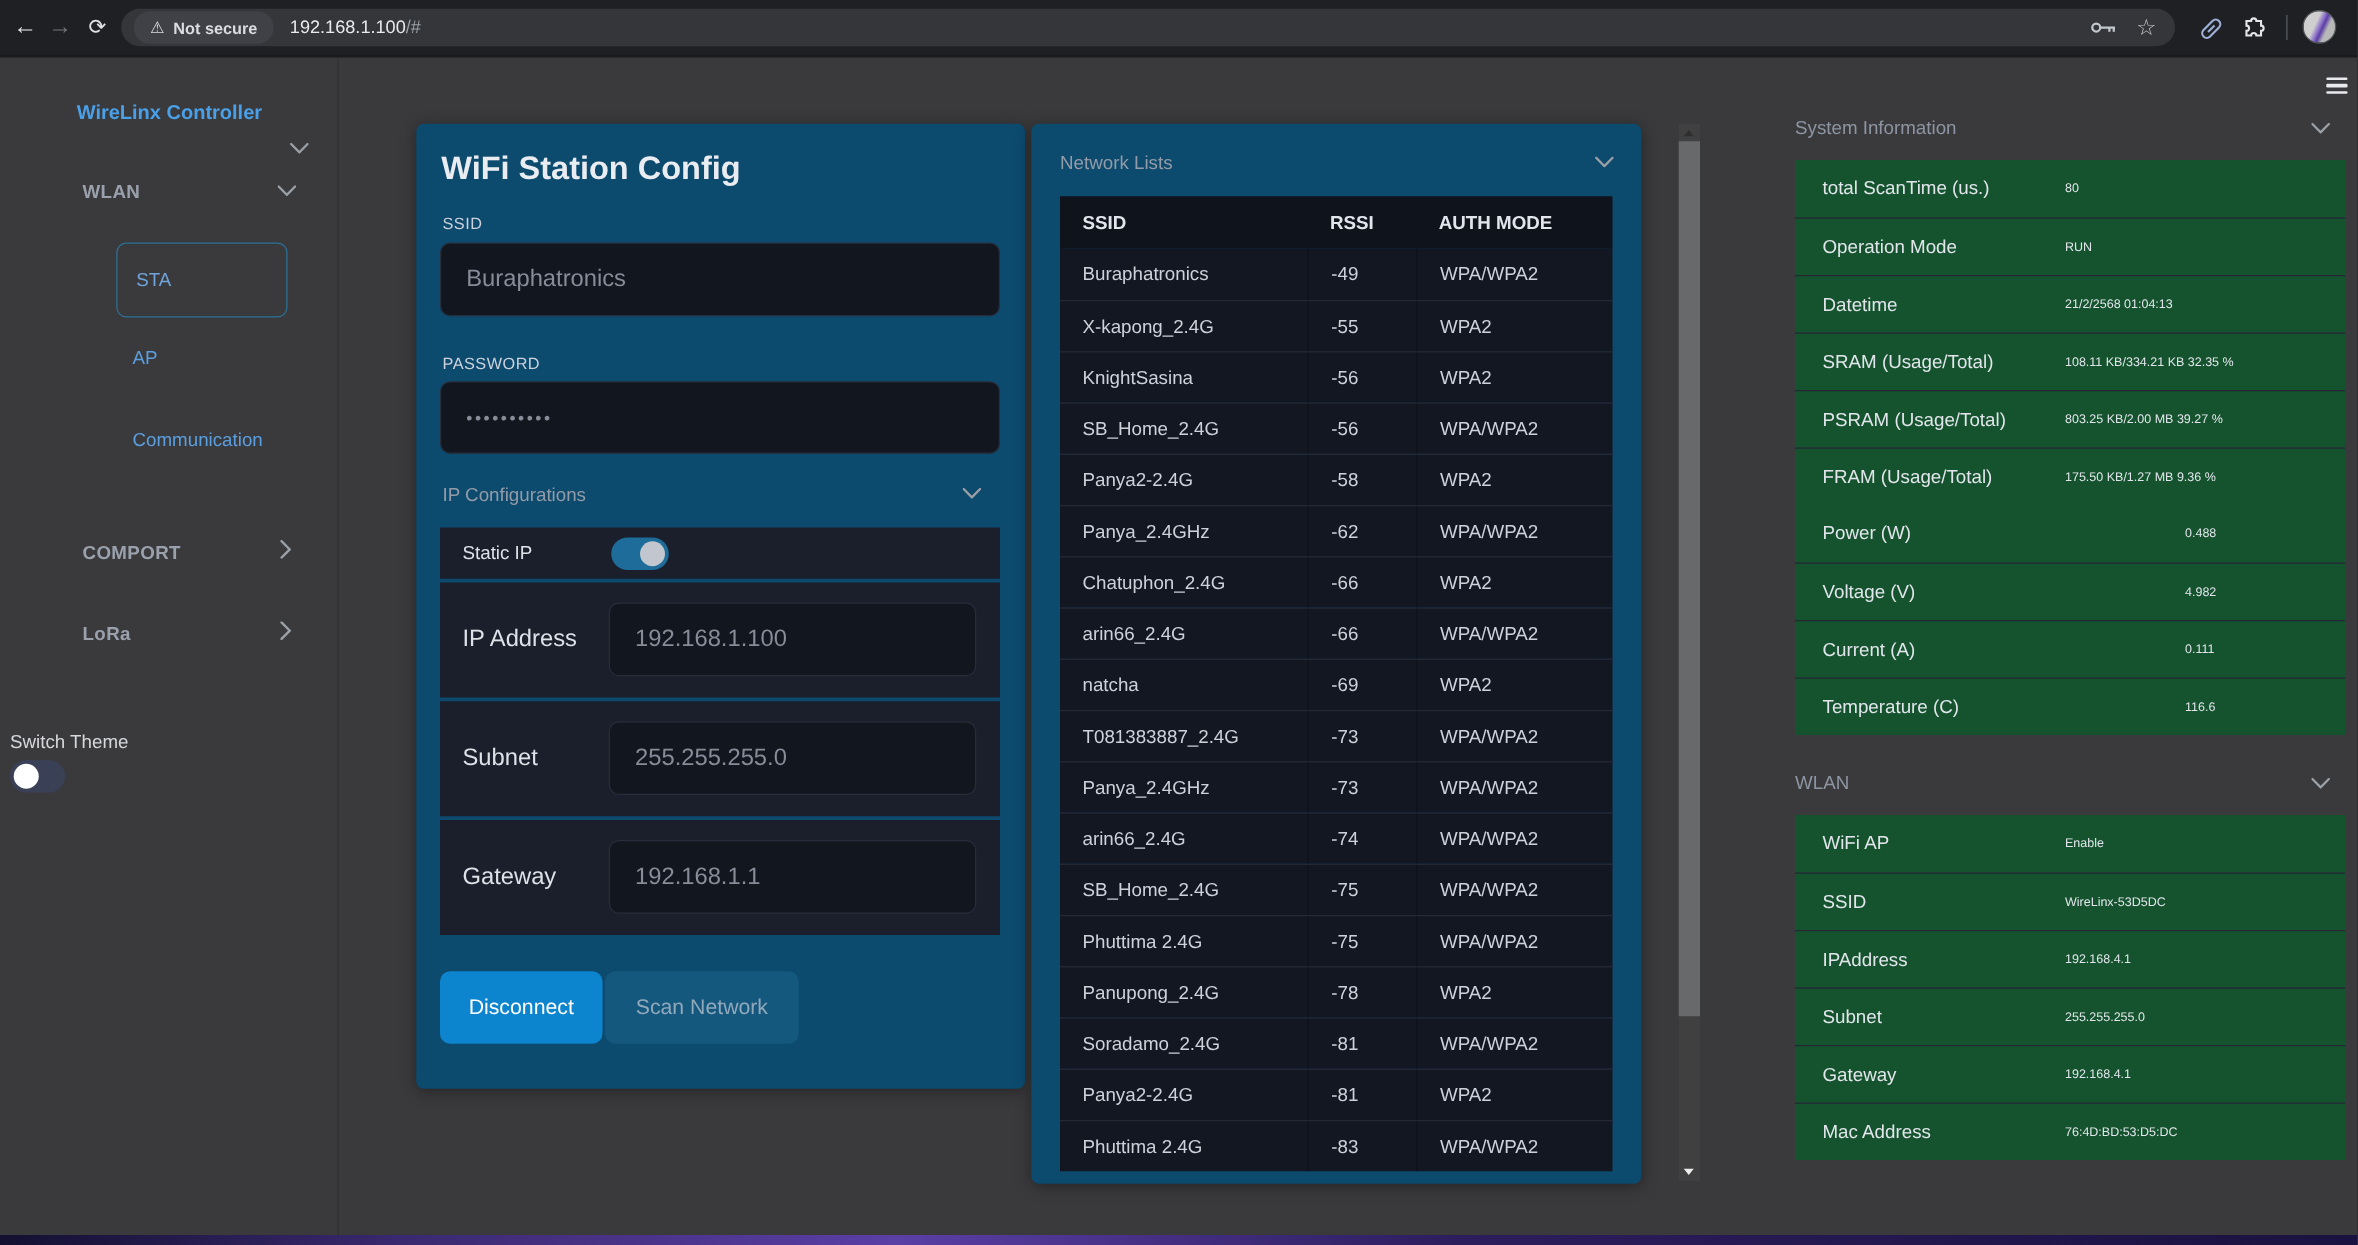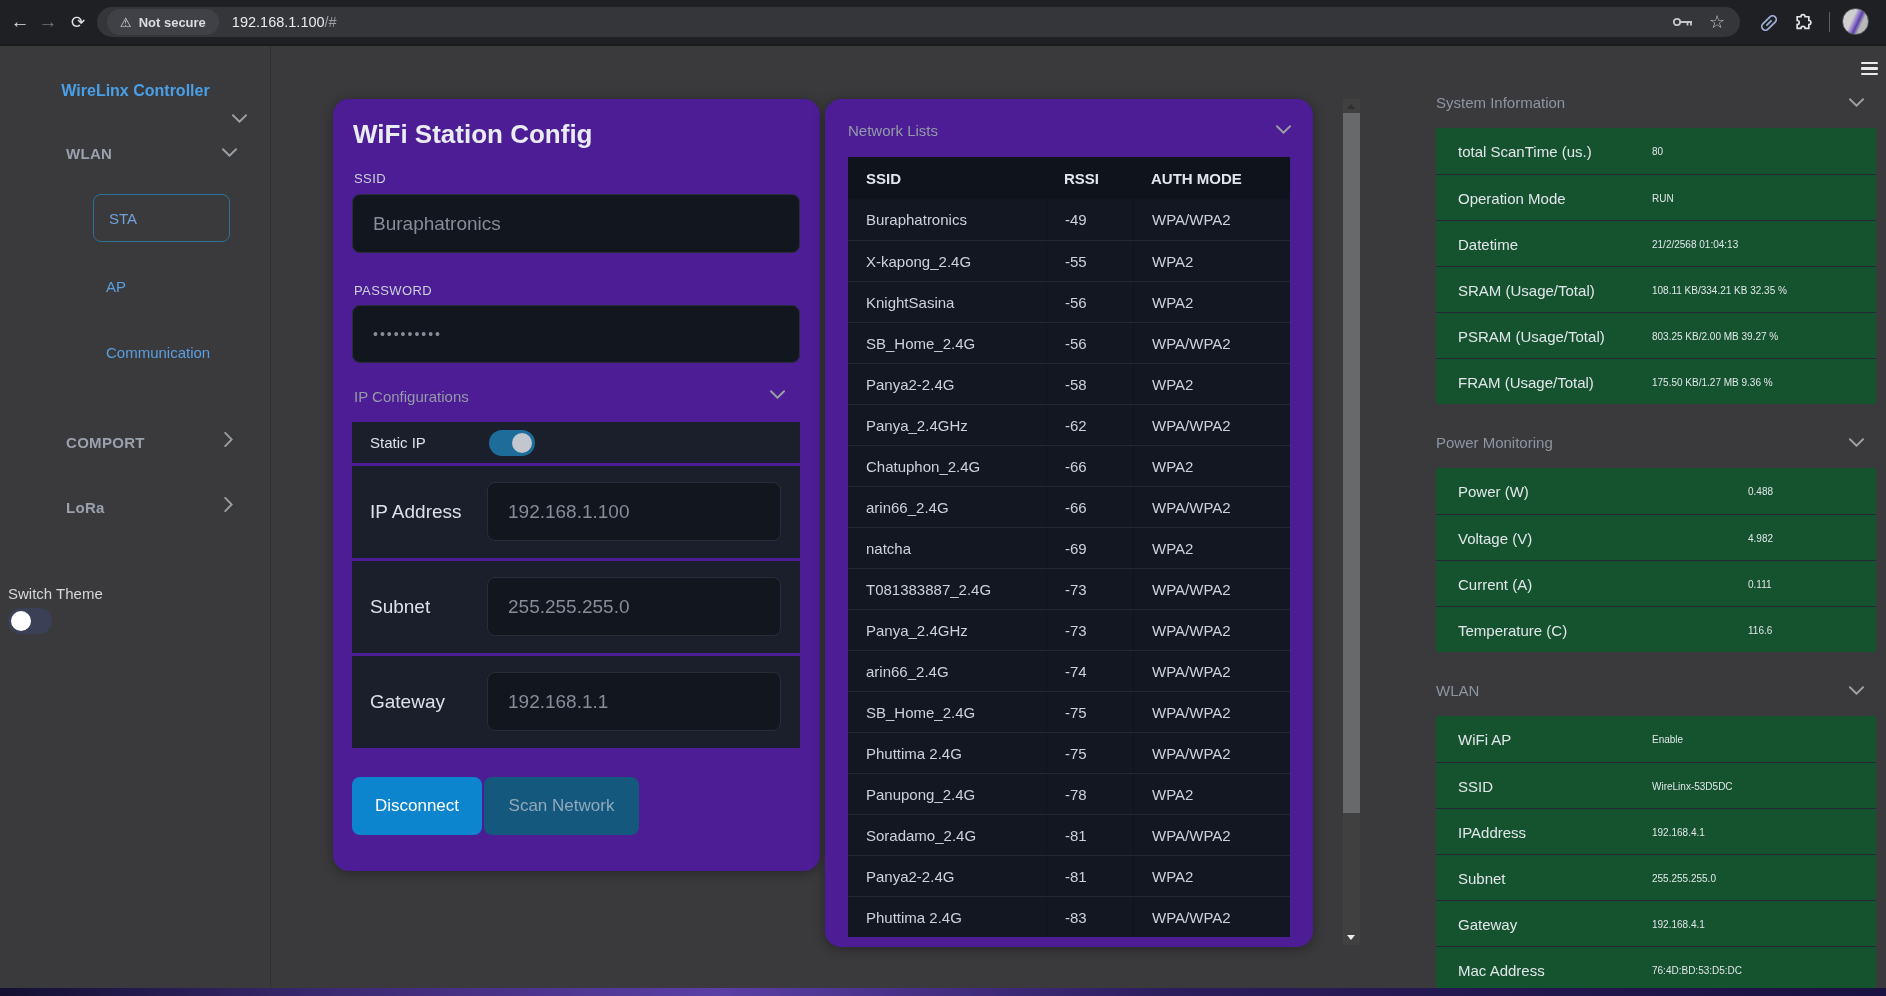--- a/index.html
+++ b/index.html
@@ -26,32 +26,32 @@
 
   
   .page { position:absolute; top:44px; left:0; width:1886px; height:952px; background:#3a3a3c; border-top:2px solid #1b1b1c; }
 
   
   .sidebar { position:absolute; left:0; top:0; width:271px; height:952px; border-right:1px solid rgba(0,0,0,.18); }
   .side-abs { position:absolute; }
   .app-title { left:0; top:36px; width:271px; text-align:center; color:#4aa0e8; font-size:16px; font-weight:700; }
   .nav-head { color:#9aa1ad; font-size:15px; font-weight:700; letter-spacing:.3px; }
   .nav-sub { color:#5a9fe0; font-size:15px; }
-  .sta-pill { left:93px; top:148px; width:137px; height:48px; border:1.5px solid #2b7296; border-radius:8px;
+  .sta-pill { left:93px; top:148px; width:137px; height:60px; border:1.5px solid #2b7296; border-radius:8px;
               display:flex; align-items:center; padding-left:15px; color:#6fa3da; font-size:15px; }
   .chev svg { display:block; }
 
   
   .toggle { border-radius:13px; position:absolute; }
   .knob { position:absolute; top:3px; border-radius:50%; }
   .theme-toggle { left:8px; top:562px; width:44px; height:26px; background:#3a4157; }
   .theme-toggle .knob { left:3px; width:20px; height:20px; background:#ffffff; }
 
   
-  .card { position:absolute; background:#4c1d95; border-radius:16px; box-shadow:0 2px 12px rgba(0,0,0,.35); }
+  .card { position:absolute; background:#0c4a6e; border-radius:6px; box-shadow:0 2px 12px rgba(0,0,0,.35); }
   .station-card { left:333px; top:53px; width:487px; height:772px; }
   .net-card { left:825px; top:53px; width:488px; height:848px; overflow:hidden; }
 
   
   .sc-title { position:absolute; left:20px; top:20px; font-size:26px; font-weight:700; color:#e9ecf1; }
   .sc-label { position:absolute; left:21px; font-size:13px; color:#ccd1db; letter-spacing:.4px; }
   .sc-input { position:absolute; background:#12161f; border:1px solid #272d3b; border-radius:8px;
               color:#868c98; font-size:19px; display:flex; align-items:center; padding-left:20px; }
   .ipc-head { position:absolute; left:21px; top:289px; font-size:15px; color:#949ba8; }
   .ipc-chev { position:absolute; left:437px; top:291px; }
@@ -371,25 +371,20 @@
                 <span class="rp-label">PSRAM (Usage/Total)</span>
                 <span class="rp-value">803.25 KB/2.00 MB 39.27 %</span>
               </div>
               <div class="rp-row">
                 <span class="rp-label">FRAM (Usage/Total)</span>
                 <span class="rp-value">175.50 KB/1.27 MB 9.36 %</span>
               </div>
             </div>
           </div>
           <div class="rp-section rp-s1">
-            <div class="rp-header"><span>Power Monitoring</span><span class="chev">
-                <svg width="15" height="9" viewBox="0 0 16 9">
-                  <polyline points="1,1 8,8 15,1" fill="none" stroke="#9aa0a6" stroke-width="2" stroke-linecap="round"></polyline>
-                </svg>
-              </span></div>
             <div class="rp-table">
               <div class="rp-row">
                 <span class="rp-label">Power (W)</span>
                 <span class="rp-value">0.488</span>
               </div>
               <div class="rp-row">
                 <span class="rp-label">Voltage (V)</span>
                 <span class="rp-value">4.982</span>
               </div>
               <div class="rp-row">

